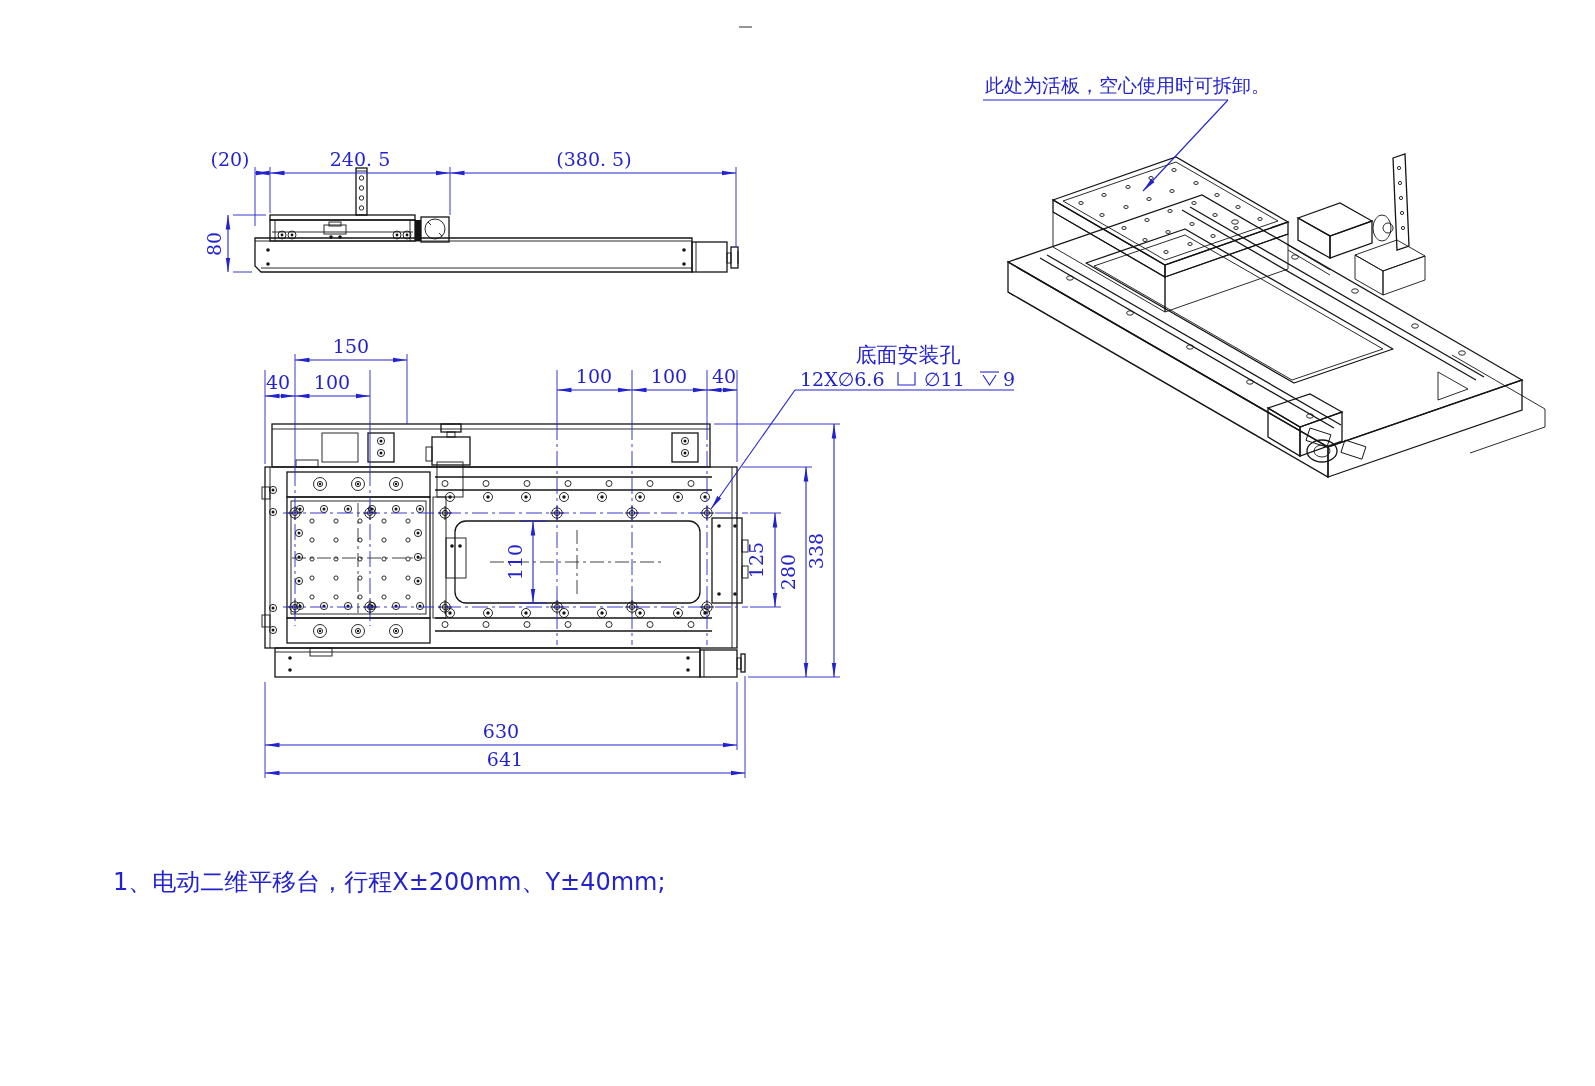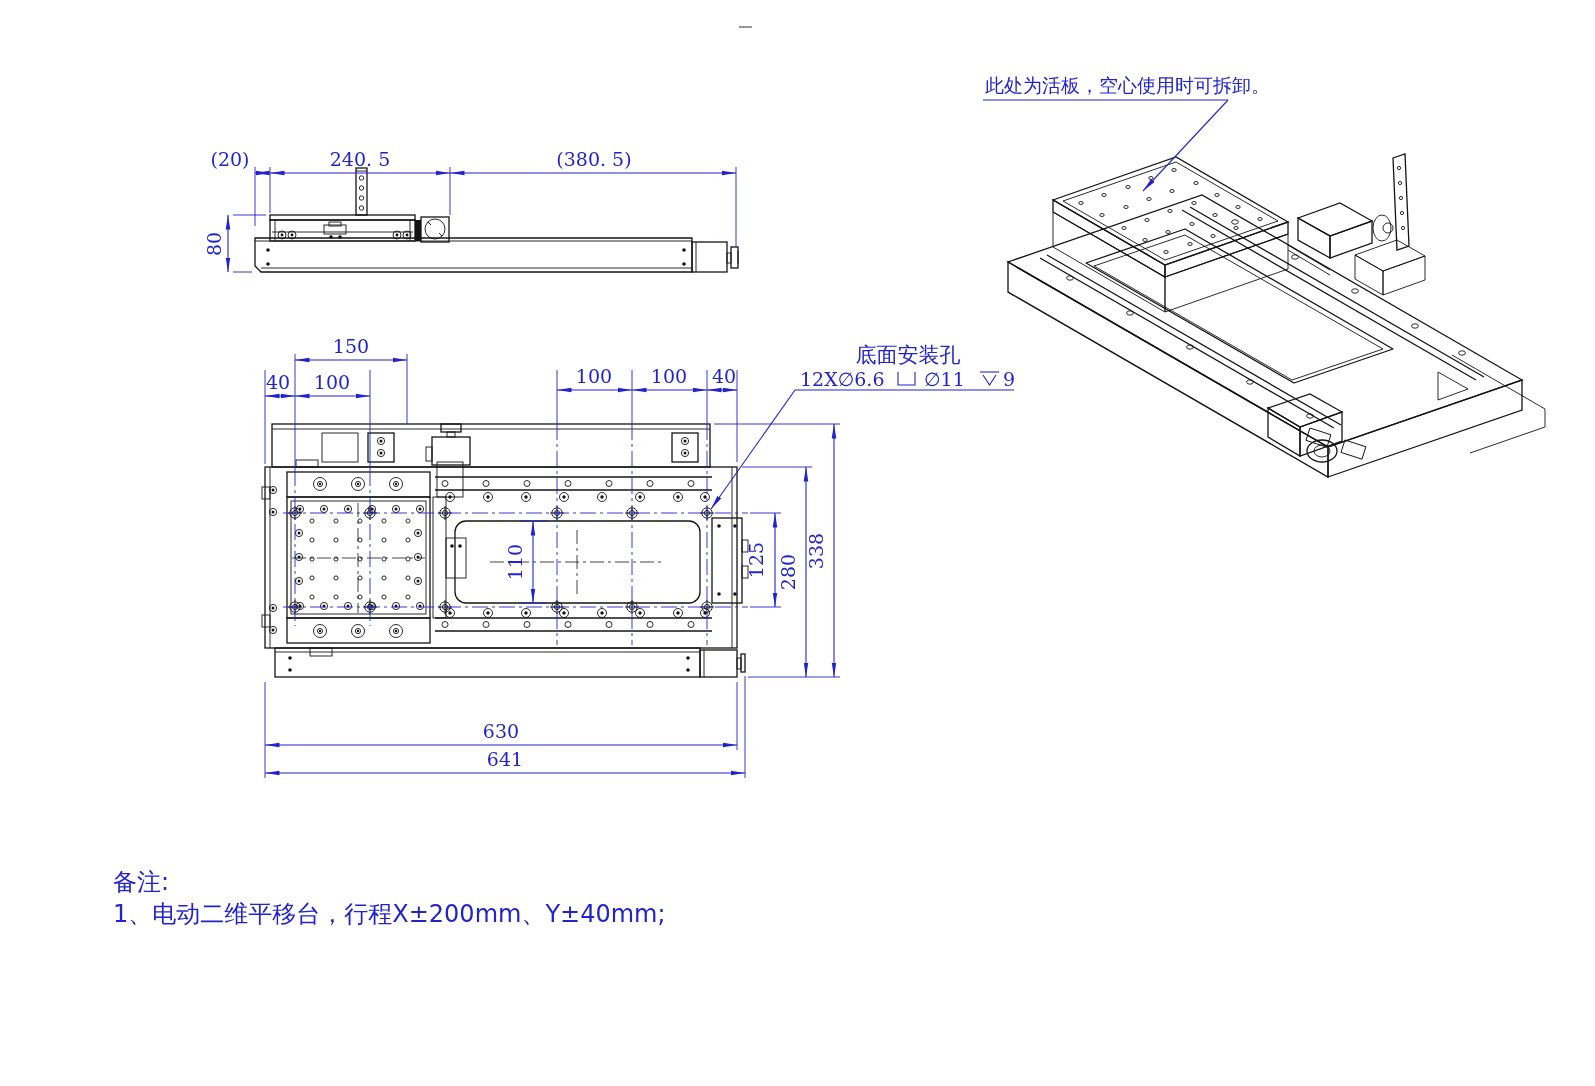--- a/index.html
+++ b/index.html
@@ -460,16 +460,15 @@
 
     <g>
       <text x="985" y="92" class="cjk" font-size="19">此处为活板，空心使用时可拆卸。</text>
       <line x1="983" y1="100" x2="1228" y2="100" class="dim"></line>
       <line x1="1228" y1="100" x2="1143" y2="191" class="dim" marker-end="url(#ar)"></line>
     </g>
   </g>
 </svg>
 
 <div class="note-block">
-  <div>备注:</div>
   <div>1、电动二维平移台，行程X±200mm、Y±40mm;</div>
 </div>
 </div>
 
 </body></html>

